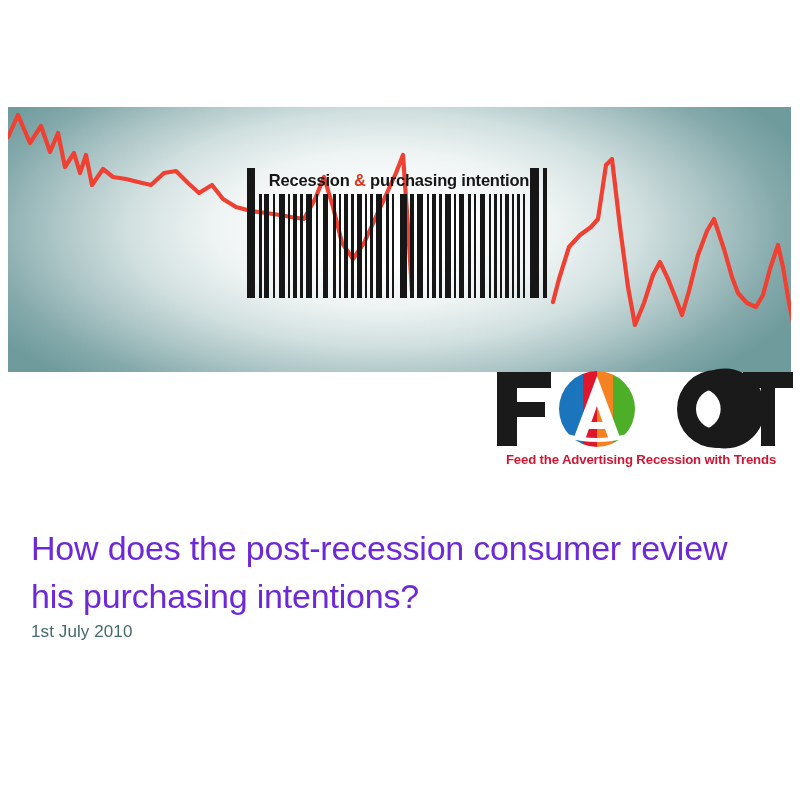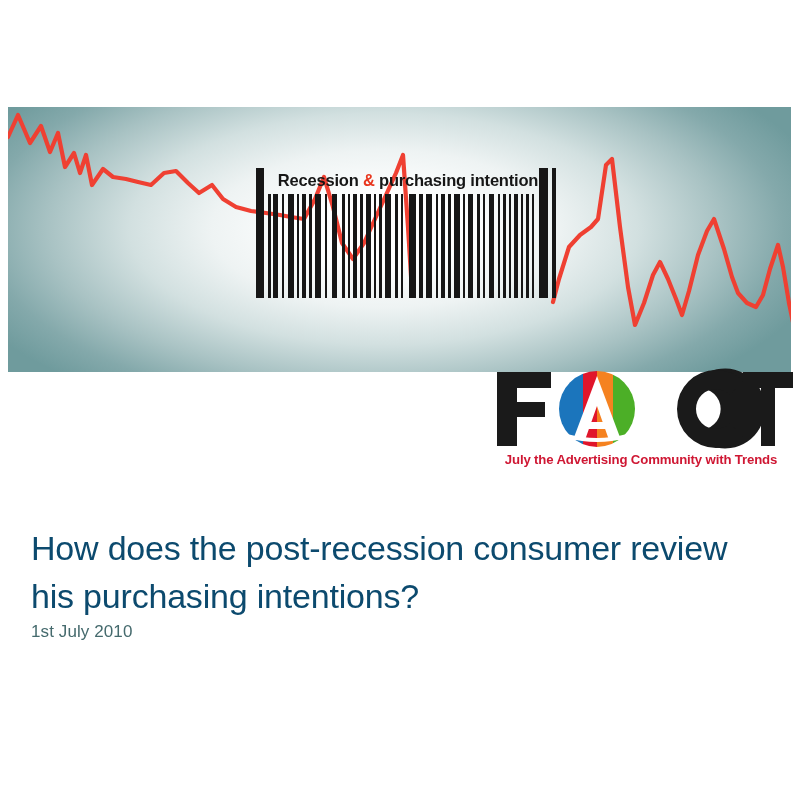--- a/index.html
+++ b/index.html
@@ -44,21 +44,21 @@
   }
   #hero-svg {
     position: absolute;
     inset: 0;
     display: block;
   }
 
   
   #barcode {
     position: absolute;
-    left: 256px;
+    left: 247px;
     top: 168px;
     width: 304px;
     height: 130px;
     padding-left: 7px;
   }
   #barcode-label {
     position: absolute;
     left: 0;
     top: 0;
     width: 304px;
@@ -116,21 +116,21 @@
     position: absolute;
     left: 31px;
     top: 524px;
     width: 730px;
   }
   #slide-title {
     font-family: "Liberation Sans", sans-serif;
     font-size: 34px;
     line-height: 1.42;
     font-weight: normal;
-    color: #0c4a6e;
+    color: #6d28d9;
     margin: 0;
     letter-spacing: -0.2px;
   }
   #slide-date {
     margin-top: 1px;
     font-family: "Liberation Sans", sans-serif;
     font-size: 17px;
     font-weight: normal;
     color: #456a6d;
     letter-spacing: 0.1px;
@@ -246,21 +246,21 @@
         <path d="M188 43 A39 39 0 0 1 227 4 A39 39 0 0 1 254 15 L241 29
                  A21 21 0 0 0 227 23 A20 20 0 0 0 227 63 A21 21 0 0 0 241 57
                  L254 71 A39 39 0 0 1 227 82 A39 39 0 0 1 188 43 Z"></path>
       </g>
 
       <g fill="#1a1a1a">
         <path d="M254 6 H304 V22 H286 V80 H272 V22 H254 Z"></path>
       </g>
     </svg>
 
-    <div id="logo-tagline">July the Advertising Community with Trends</div>
+    <div id="logo-tagline">Feed the Advertising Recession with Trends</div>
   </div>
 
   <div id="title-block">
     <h1 id="slide-title">How does the post-recession consumer review his purchasing intentions?</h1>
     <div id="slide-date">1st July 2010</div>
   </div>
 
 </div>
 
 </body></html>

